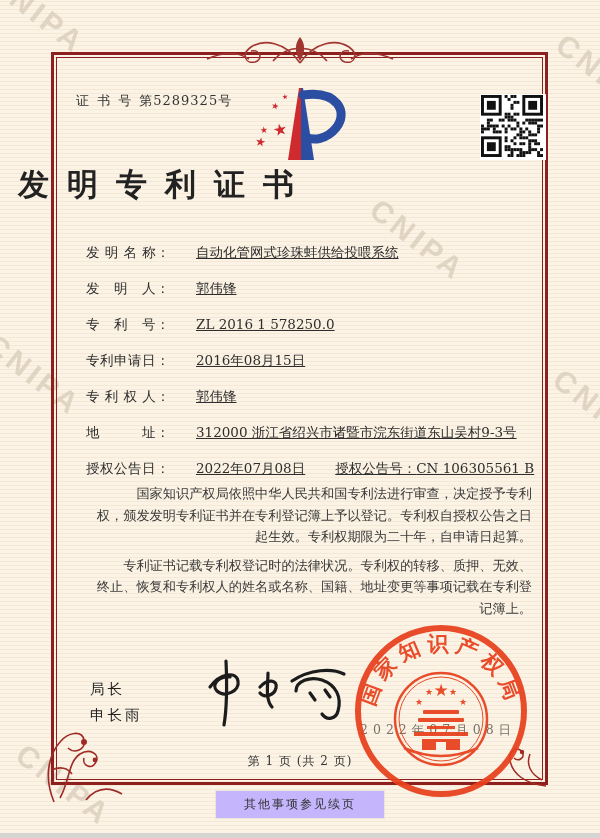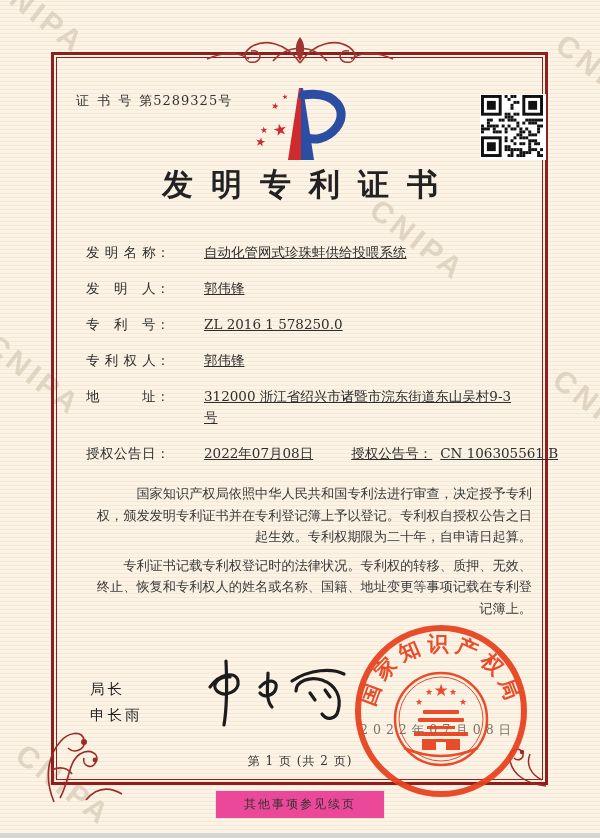--- a/index.html
+++ b/index.html
@@ -19,37 +19,37 @@
     transform:rotate(38deg);white-space:nowrap;pointer-events:none;
   }
   .frame{position:absolute;left:51px;top:52px;width:497px;height:733px;
     border:3px solid #8e1f1f;z-index:2;box-sizing:border-box;}
   .frame-inner{position:absolute;inset:2px;border:1px solid #8e1f1f;}
   .abs{position:absolute;z-index:3;}
   .cert-no{left:76px;top:92px;font-size:13px;letter-spacing:2px;color:#333;}
   .cert-no .val{margin-left:6px;letter-spacing:1px;margin-top:8px;}
   .logo{left:243px;top:86px;width:116px;height:76px;}
   .qr{left:480px;top:94px;width:64px;height:64px;background:#fff;padding:1px;}
-  .title{left:0;right:0;top:164px;text-align:center;font-size:31px;font-weight:bold;
+  .title{left:0;right:0;top:164px;text-align:left;font-size:31px;font-weight:bold;
     letter-spacing:18px;padding-left:18px;color:#222;}
   .fields{left:86px;top:242px;width:436px;font-size:13.5px;}
-  .frow{display:flex;line-height:21px;margin-bottom:15px;gap:8px;}
+  .frow{display:flex;line-height:21px;margin-bottom:15px;}
   .flabel{width:110px;flex:none;letter-spacing:.5px;color:#2e2e2e;}
   .fvalue{flex:1;color:#2e2e2e;text-decoration:underline;}
   .grant .fvalue{flex:none;}
   .grant .g2{margin-left:30px;}
   .paras{left:70px;top:483px;width:462px;font-size:13.2px;line-height:21.5px;color:#3a3a3a;}
   .paras p{margin:0 0 7px 16px;text-indent:2em;text-align:right;}
   .signer{left:90px;top:676px;font-size:14.5px;letter-spacing:3px;color:#222;line-height:26px;}
   .signature{left:192px;top:655px;z-index:4;}
   .seal-date{left:360px;top:722px;width:170px;font-size:12.5px;letter-spacing:5px;
     color:#3f3a33;opacity:.7;z-index:4;white-space:nowrap;}
   .seal{left:352px;top:622px;z-index:5;opacity:.93;}
   .page-info{left:0;right:0;top:753px;text-align:center;font-size:12px;letter-spacing:1px;color:#333;}
-  .note-box{left:50%;top:791px;transform:translateX(-50%);background:#ec4899;
+  .note-box{left:50%;top:791px;transform:translateX(-50%);background:#c4b5fd;
     padding:5px 28px;font-size:12px;letter-spacing:2px;color:#333;z-index:3;
     box-shadow:0 0 0 1px rgba(0,0,0,.05);white-space:nowrap;}
   .bottom-strip{left:0;right:0;bottom:0;height:5px;background:#d6d5d1;z-index:6;}
   .ornament{z-index:3;}
   .star{position:absolute;color:#cf2a2e;line-height:1;}
 </style>
 </head>
 <body>
 
 <div id="page">
@@ -246,20 +246,24 @@
     </div>
     <div class="frow">
       <span class="flabel">发　明　人：</span>
       <span class="fvalue">郭伟锋</span>
     </div>
     <div class="frow">
       <span class="flabel">专　利　号：</span>
       <span class="fvalue">ZL 2016 1 578250.0</span>
     </div>
     <div class="frow">
+      <span class="flabel">专利申请日：</span>
+      <span class="fvalue">2016年08月15日</span>
+    </div>
+    <div class="frow">
       <span class="flabel">专 利 权 人：</span>
       <span class="fvalue">郭伟锋</span>
     </div>
     <div class="frow">
       <span class="flabel">地　　　址：</span>
       <span class="fvalue">312000 浙江省绍兴市诸暨市浣东街道东山吴村9-3号</span>
     </div>
     <div class="frow grant">
       <span class="flabel">授权公告日：</span>
       <span class="fvalue">2022年07月08日</span>

